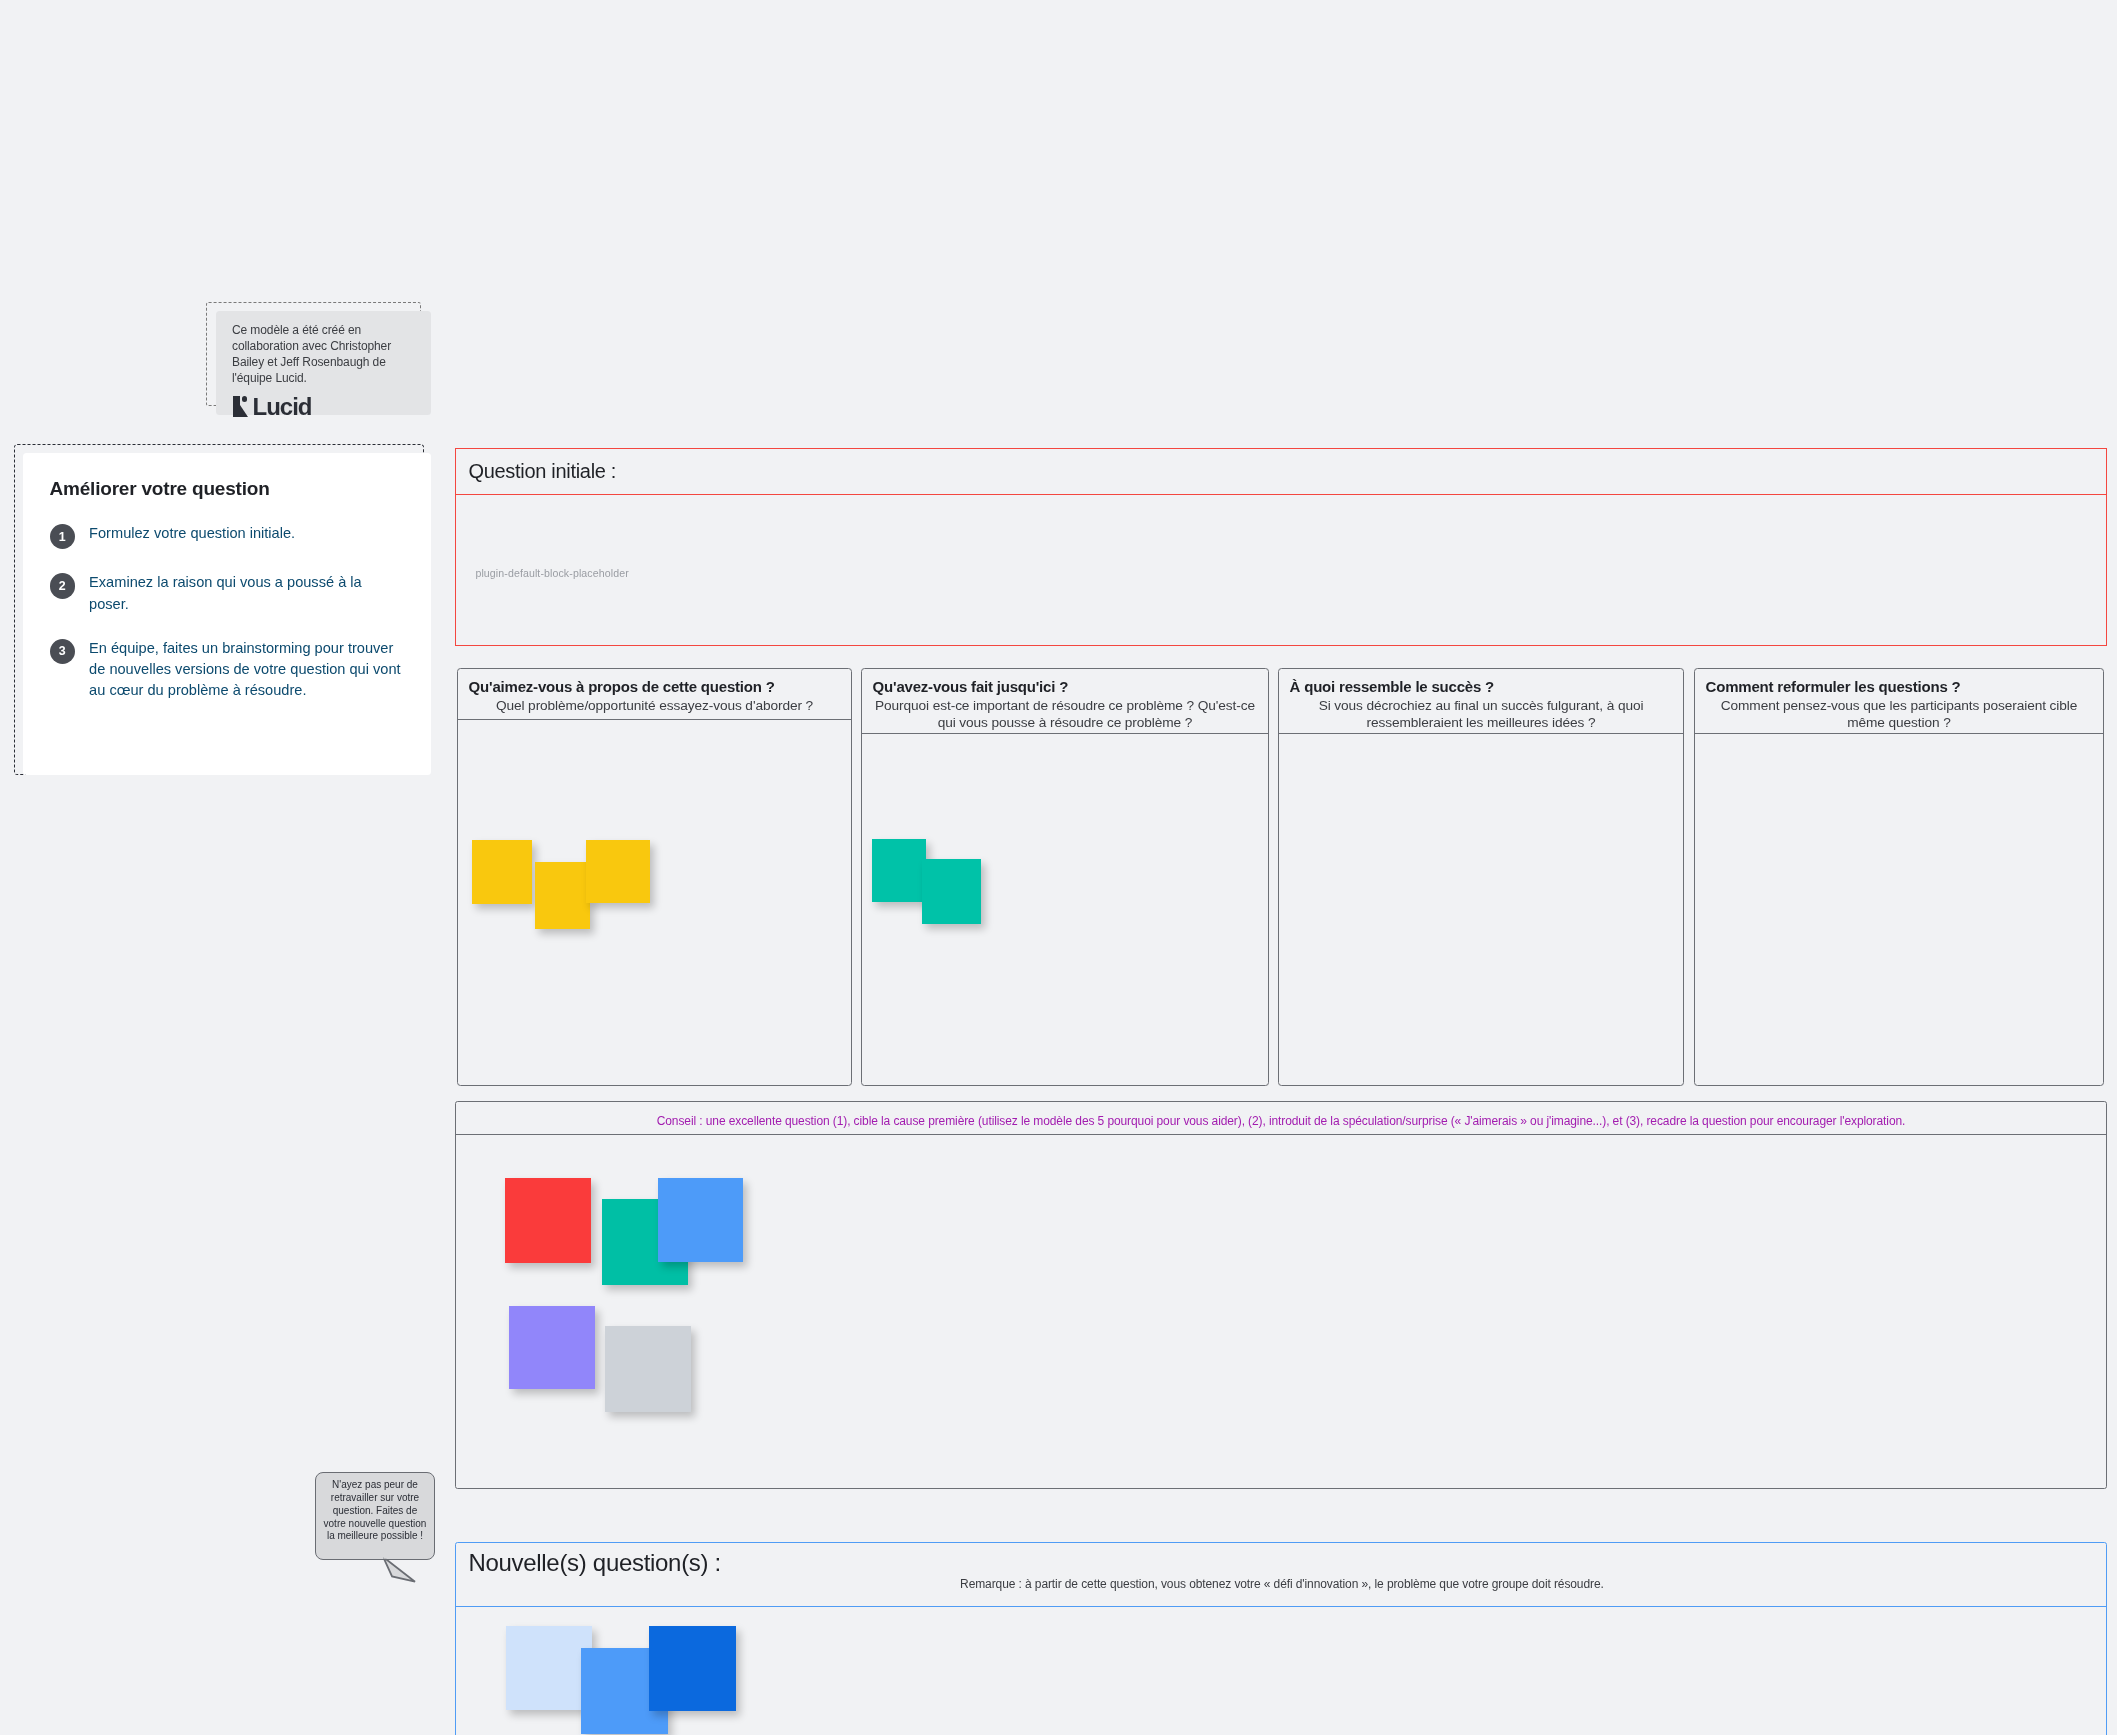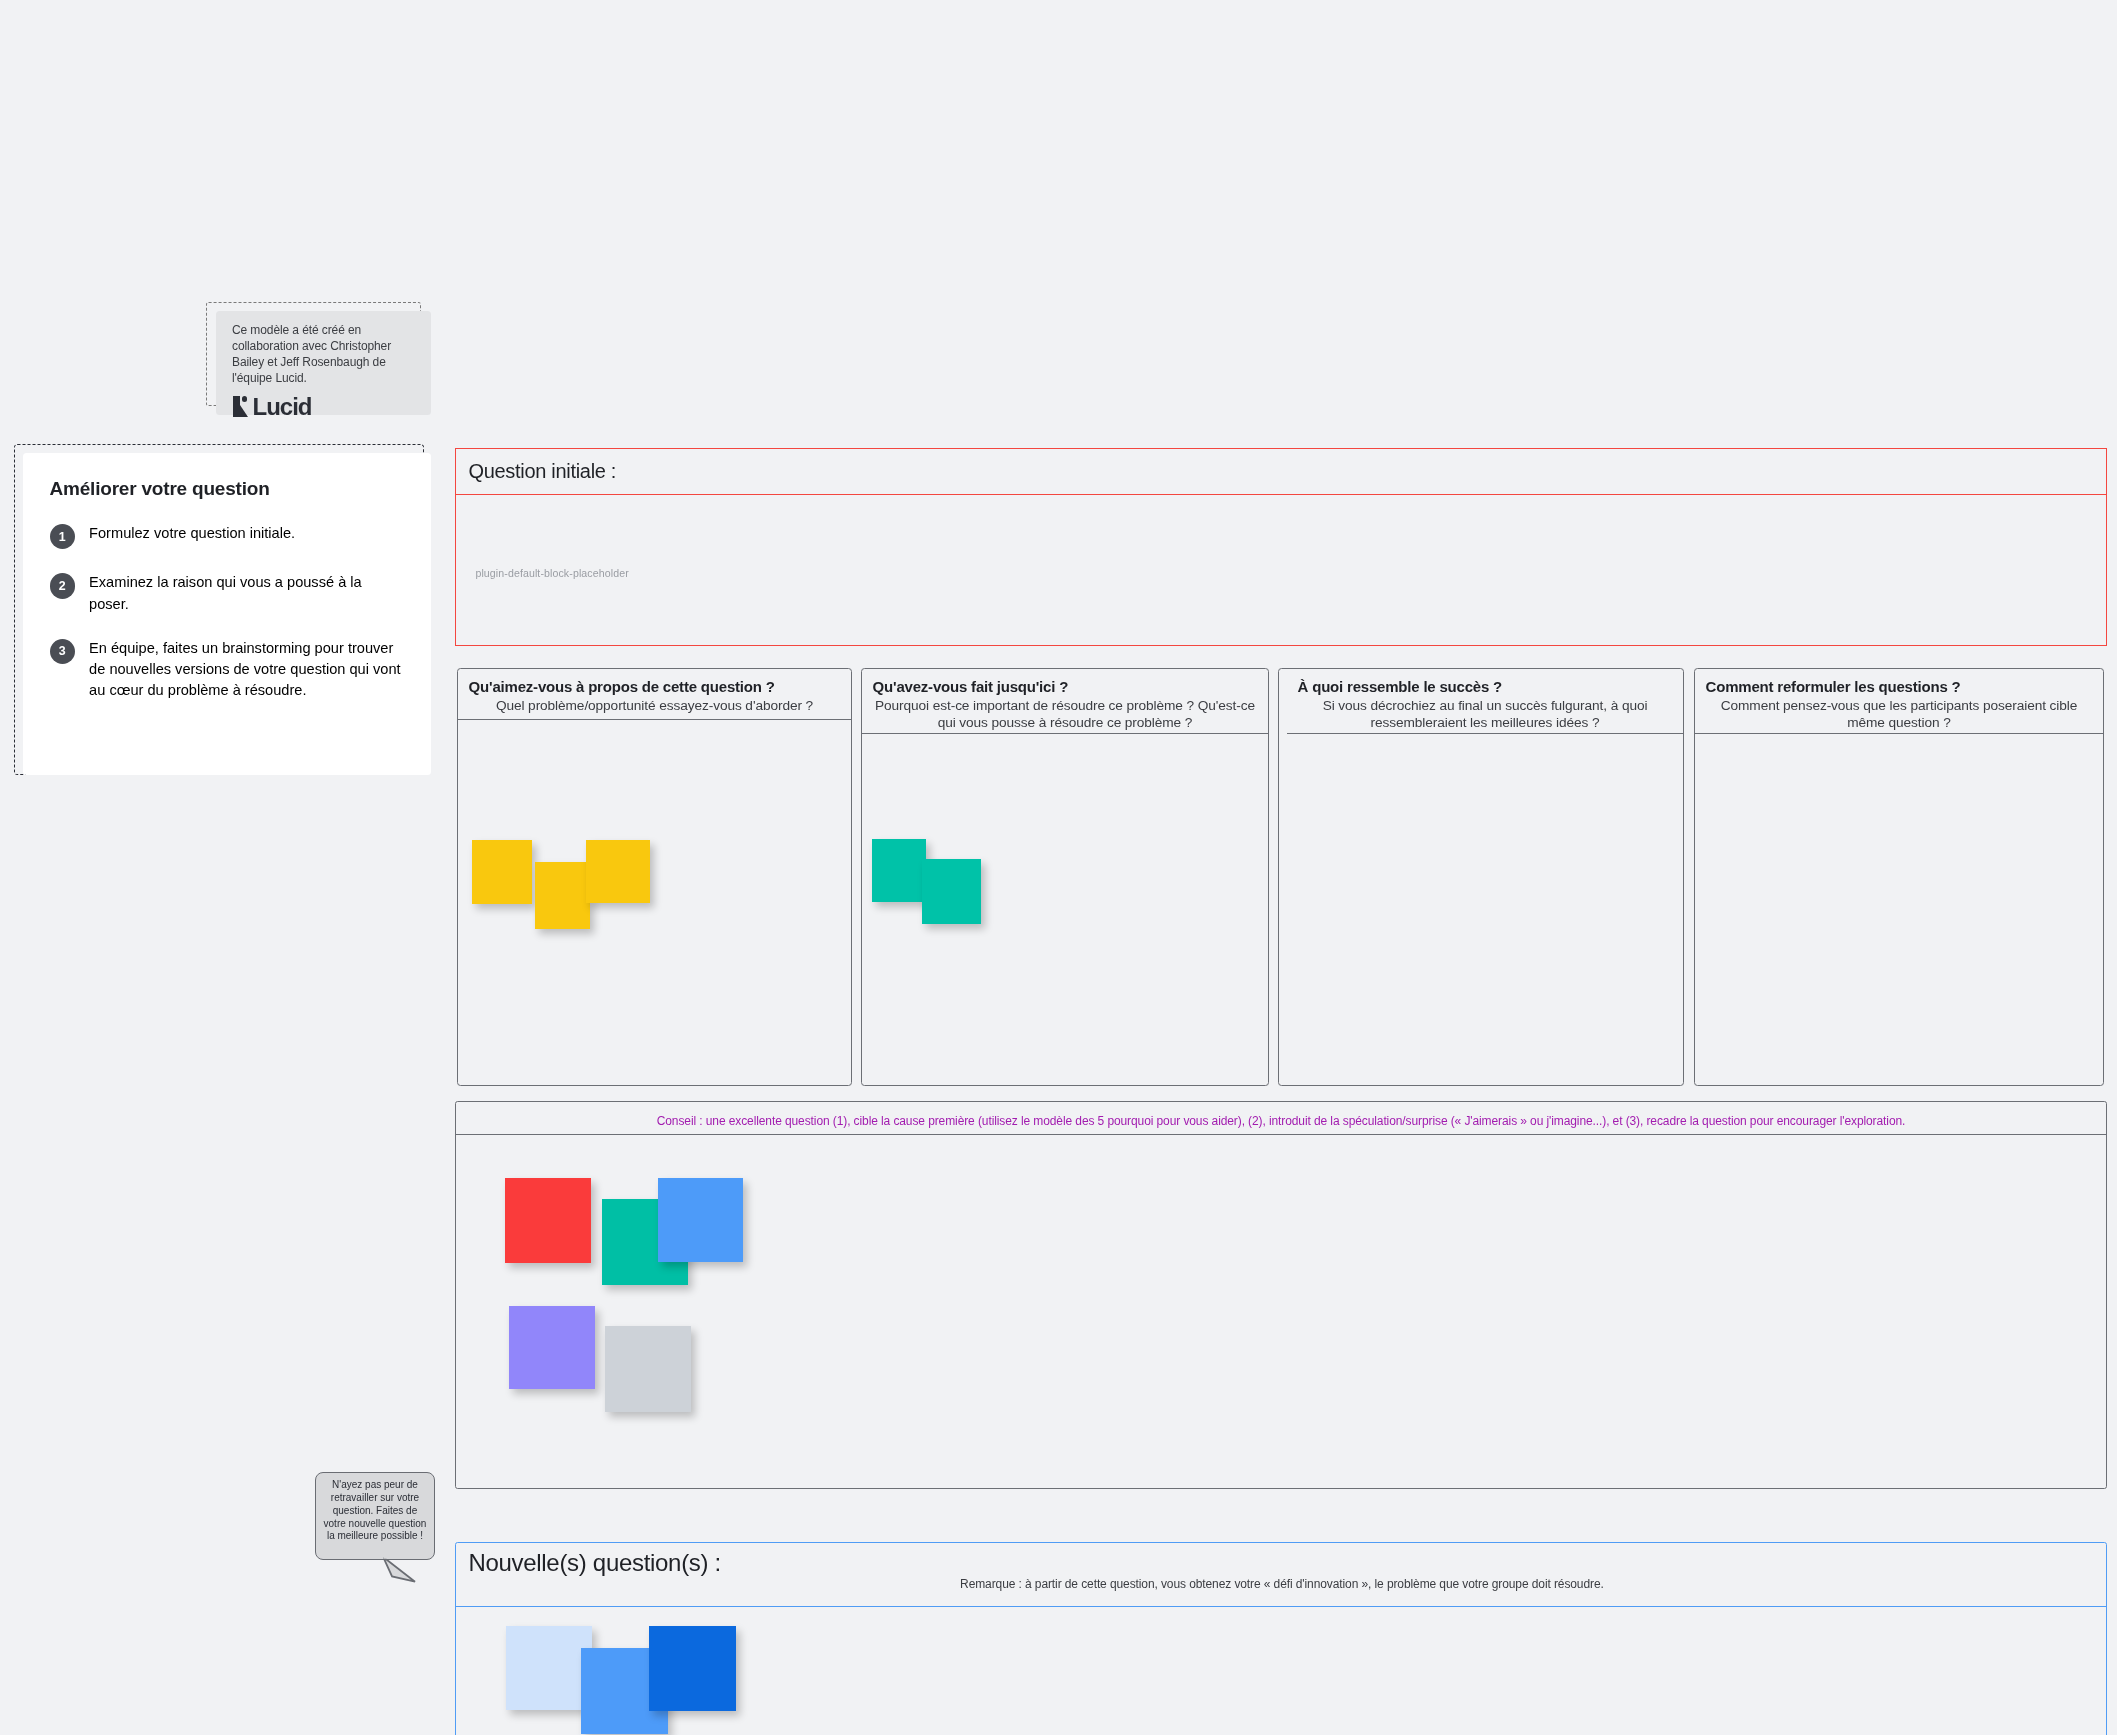--- a/index.html
+++ b/index.html
@@ -113,21 +113,21 @@
     font-weight: bold;
     display: flex;
     align-items: center;
     justify-content: center;
     margin-right: 14px;
     margin-top: 0.9px;
   }
   .step-text {
     font-size: 14.6px;
     line-height: 1.45;
-    color: #000000;
+    color: #0c4a6e;
   }
 
   
   .panel {
     position: absolute;
     background: #f1f2f4;
   }
   .panel-title {
     font-size: 20px;
     color: #1f2126;
@@ -169,21 +169,21 @@
     border-radius: 3.5px;
     background: #f1f2f4;
     overflow: visible;
   }
   #col-1 { left: 457px; }
   #col-2 { left: 861px; }
   #col-3 { left: 1278px; }
   #col-4 { left: 1694px; }
   #col-1 { width: 395px; }
   #col-2 { width: 408px; }
-  #col-3 { width: 406px; padding-left: 8px; }
+  #col-3 { width: 406px; }
   #col-4 { width: 410px; }
 
   .col-head {
     position: relative;
     border-bottom: 1.8px solid #6c6f75;
     padding: 8.8px 10.6px 7px 10.6px;
   }
   #col-1 .col-head { height: 51px; }
   #col-2 .col-head { height: 65px; }
   #col-3 .col-head { height: 65px; }

